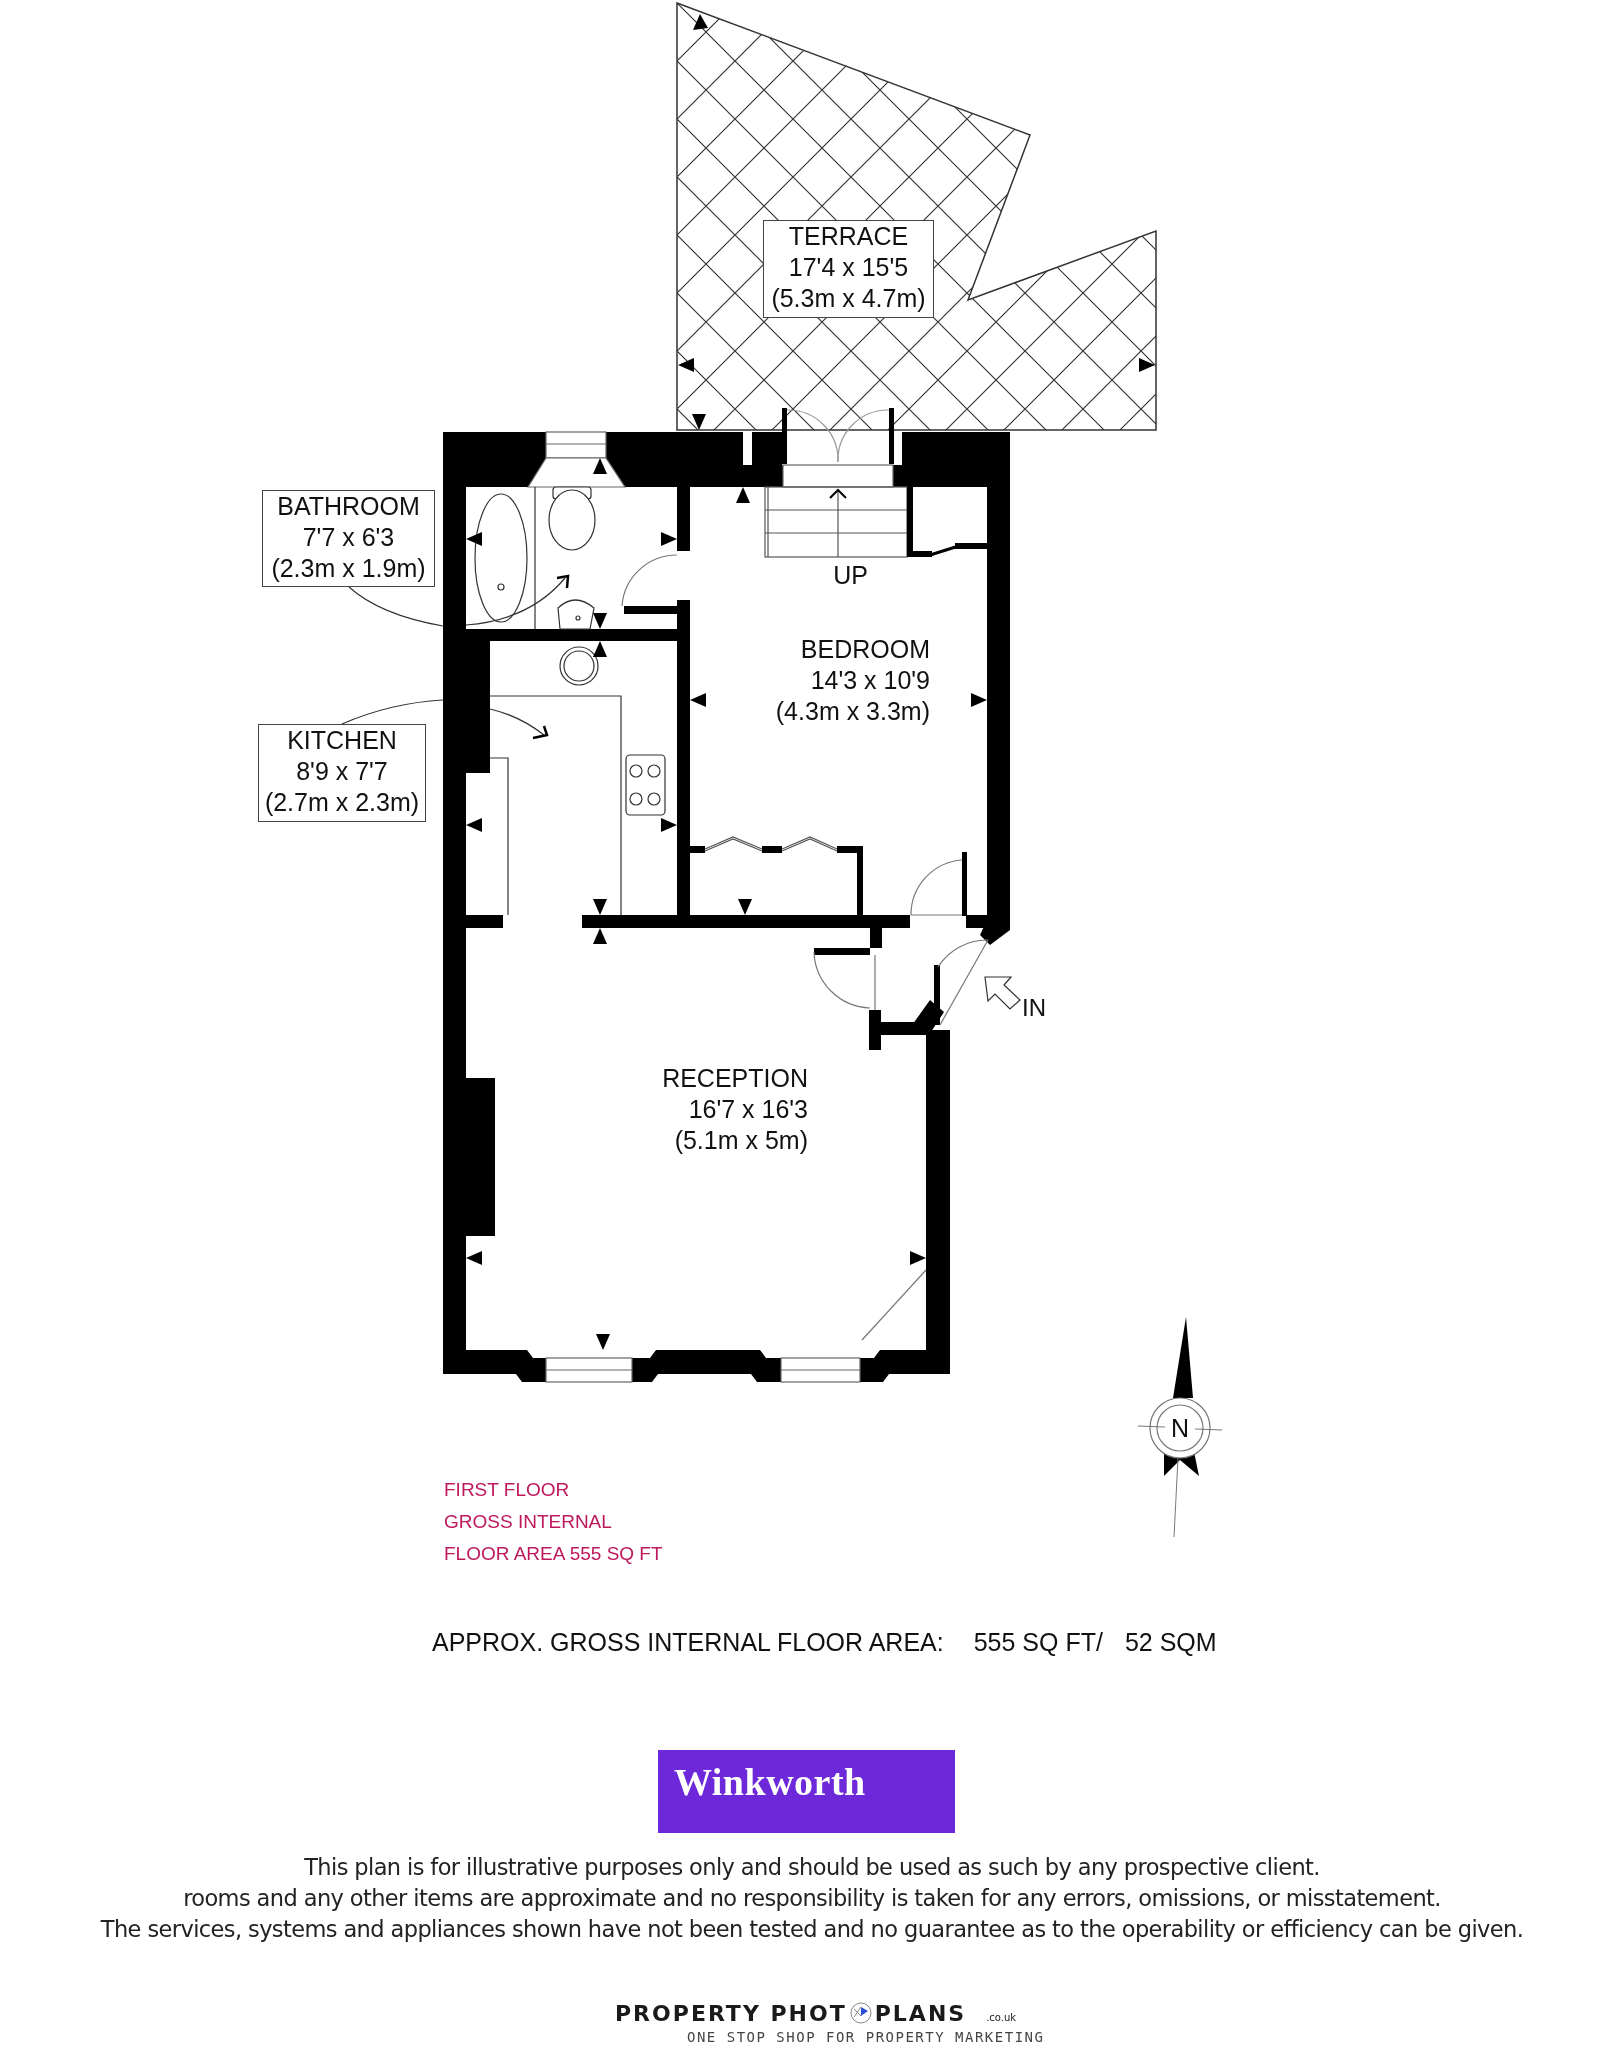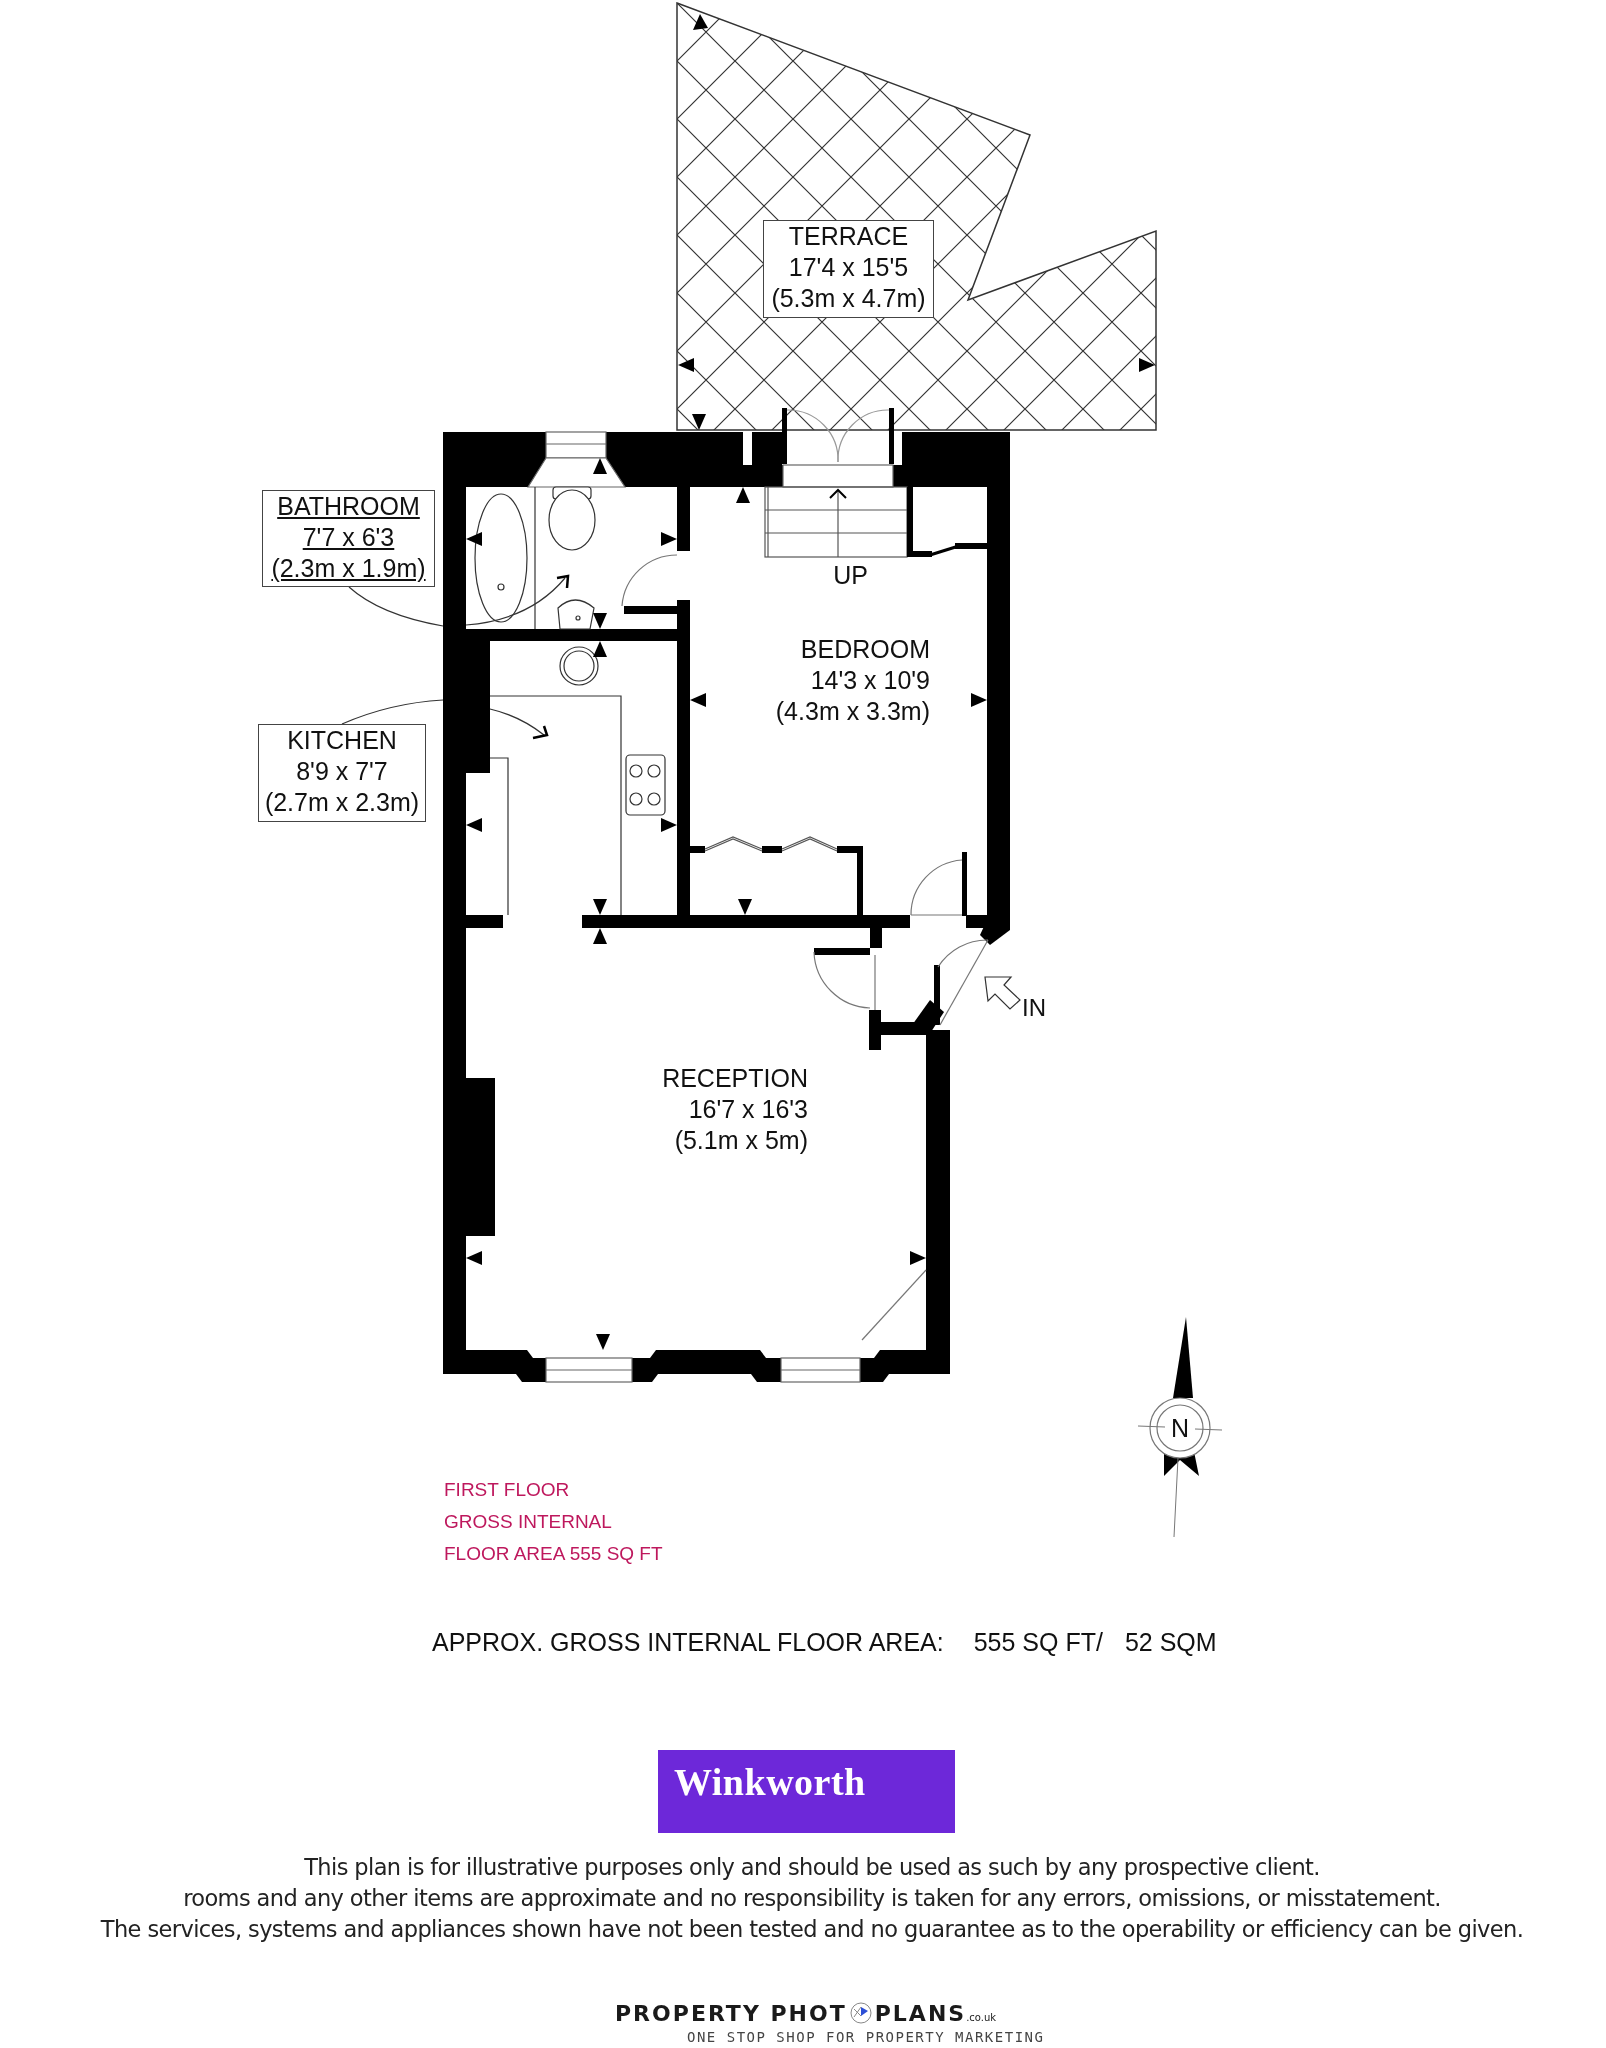--- a/index.html
+++ b/index.html
@@ -8,21 +8,21 @@
   .label-box { position:absolute; background:#fff; border:1px solid #444; text-align:center; font-size:25px; line-height:31px; color:#111; box-sizing:border-box; }
   .room-text { position:absolute; text-align:right; font-size:25px; line-height:31px; color:#111; }
   .floor-summary { position:absolute; left:444px; top:1474px; font-size:19px; line-height:32px; color:#be185d; }
   .approx { position:absolute; left:432px; top:1628px; font-size:25px; color:#111; white-space:pre;text-align:center; }
   .logo { position:absolute; left:658px; top:1750px; width:297px; height:83px; background:#6d28d9; }
   .logo span { position:absolute; left:16px; top:10px; color:#fff; font-family:"Liberation Serif", serif; font-weight:bold; font-size:38px; letter-spacing:0.5px; }
   .disclaimer { position:absolute; left:0; top:1852px; width:1606px; text-align:center; font-size:22.5px; line-height:31px; color:#222; font-family:"DejaVu Sans", sans-serif; font-weight:normal; letter-spacing:-0.6px; }
   .disclaimer div { white-space:nowrap;margin-left:18px; }
   .pp-logo { position:absolute; left:615px; top:2001px; width:400px; height:44px; }
   .pp-main { position:absolute; left:0; top:0; font-family:"DejaVu Sans", sans-serif; font-weight:bold; font-size:22px; letter-spacing:2px; color:#1a1a1a; white-space:nowrap; }
-  .pp-couk { font-size:10px; letter-spacing:0; font-weight:normal; }
+  .pp-couk { font-size:10px; letter-spacing:0; font-weight:normal;margin-left:20px; }
   .pp-tag { position:absolute; left:72px; top:28px; font-family:"DejaVu Sans Mono", monospace; font-size:14px; letter-spacing:1.5px; color:#444; white-space:nowrap; }
   .in-label { position:absolute; left:1022px; top:994px; font-size:24px; color:#111; }
   .compass-n { position:absolute; left:1168px; top:1414px; font-size:25px; color:#111; width:24px; text-align:center; }
 </style>
 </head>
 <body>
 
 <svg class="plan" width="1606" height="2048" viewBox="0 0 1606 2048" xmlns="http://www.w3.org/2000/svg">
   <defs>
     <pattern id="lattice" patternUnits="userSpaceOnUse" width="58" height="58" patternTransform="translate(677,3)">
@@ -206,21 +206,21 @@
     <line x1="1178" y1="1458" x2="1174" y2="1537" stroke="#777"></line>
   </g>
 </svg>
 
 <div class="label-box" style="left:763px;top:220px;width:171px;height:98px;">
   <div>TERRACE</div>
   <div>17'4 x 15'5</div>
   <div>(5.3m x 4.7m)</div>
 </div>
 
-<div class="label-box" style="left:262px;top:490px;width:173px;height:97px;text-decoration:underline;">
+<div class="label-box" style="left:262px;top:490px;width:173px;height:97px;">
   <div>BATHROOM</div>
   <div>7'7 x 6'3</div>
   <div>(2.3m x 1.9m)</div>
 </div>
 
 <div class="label-box" style="left:258px;top:724px;width:168px;height:98px;">
   <div>KITCHEN</div>
   <div>8'9 x 7'7</div>
   <div>(2.7m x 2.3m)</div>
 </div>

